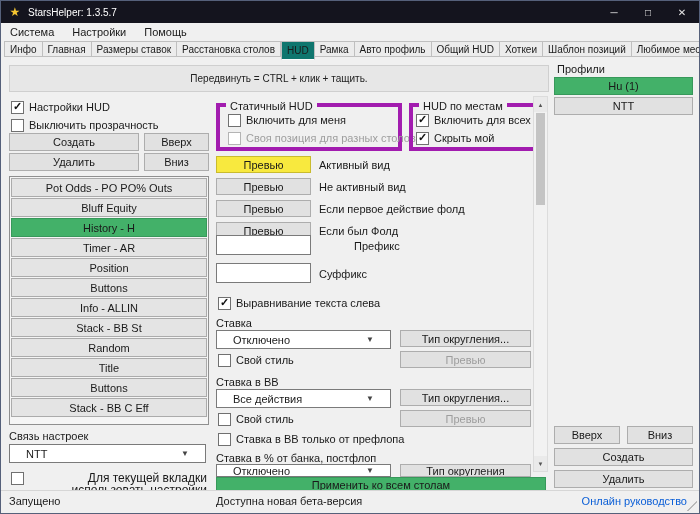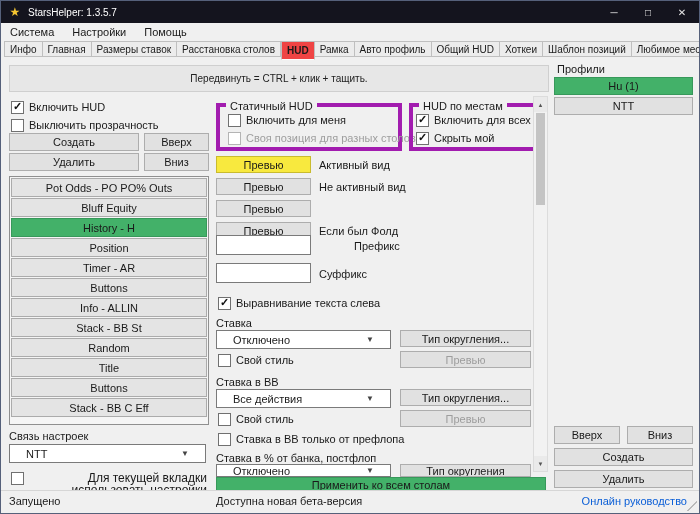--- a/index.html
+++ b/index.html
@@ -14,21 +14,21 @@
   .wc { width:34px; height:100%; display:flex; align-items:center; justify-content:center; font-size:10px; color:#e8e8e8; }
 
   
   .menubar { position:absolute; top:22px; left:0; right:0; height:18px; background:#f0f0f0; display:flex; align-items:center; }
   .menu-item { padding:0 9px; height:100%; display:flex; align-items:center; font-size:11px; }
 
   
   .tabbar { position:absolute; top:40px; left:0; right:0; height:19px; display:flex; padding-left:3px; }
   .tab { font-size:10px; height:16px; display:flex; align-items:center; padding:0 5px; background:#ececec; border:1px solid #bfbfbf; border-left:none; white-space:nowrap; }
   .tab:first-child { border-left:1px solid #bfbfbf; }
-  .tab.active { height:19px; background:#ef4444; border-left:1px solid #bfbfbf; border-bottom:1px solid #fdfdfd; position:relative; z-index:2;font-weight:bold; }
+  .tab.active { height:19px; background:#0f766e; border-left:1px solid #bfbfbf; border-bottom:1px solid #fdfdfd; position:relative; z-index:2; }
 
   .content { position:absolute; top:59px; left:0; right:0; bottom:23px; background:#f0f0f0; }
 
   
   .hintbox { position:absolute; left:8px; top:5px; width:540px; height:27px; background:#e7e7e7; border:1px solid #cfcfcf; display:flex; flex-direction:column; align-items:center; justify-content:center; font-size:10px; line-height:12px; color:#222; }
   .btn { position:absolute; background:#e1e1e1; border:1px solid #adadad; font-size:11px; display:flex; align-items:center; justify-content:center; white-space:nowrap; overflow:hidden; }
   .btn.green { background:#43b169; border-color:#37985a; }
   .btn.yellow { background:#f8e93e; border-color:#c9bb2e; }
   .btn.disabled { color:#9d9d9d; }
   .cb { position:absolute; display:flex; align-items:flex-start; gap:5px; font-size:11px; }
@@ -101,38 +101,38 @@
   </div>
 
   <div class="content">
 
     <div class="hintbox">
       <span>Передвинуть = CTRL + клик + тащить.</span>
     </div>
 
     <label class="cb" style="left:10px; top:41px;">
       <span class="box checked"></span>
-      <span>Включить HUD</span>
+      <span>Настройки HUD</span>
     </label>
     <label class="cb" style="left:10px; top:59px;">
       <span class="box"></span>
       <span>Выключить прозрачность</span>
     </label>
 
     <div class="btn" style="left:8px; top:73px; width:130px; height:18px;">Создать</div>
     <div class="btn" style="left:143px; top:73px; width:65px; height:18px;">Вверх</div>
     <div class="btn" style="left:8px; top:93px; width:130px; height:18px;">Удалить</div>
     <div class="btn" style="left:143px; top:93px; width:65px; height:18px;">Вниз</div>
 
     <div class="hud-list">
       <div class="hud-item">Pot Odds - PO PO% Outs</div>
       <div class="hud-item">Bluff Equity</div>
       <div class="hud-item selected">History - H</div>
+      <div class="hud-item">Timer - AR</div>
       <div class="hud-item">Position</div>
-      <div class="hud-item">Timer - AR</div>
       <div class="hud-item">Buttons</div>
       <div class="hud-item">Info - ALLIN</div>
       <div class="hud-item">Stack - BB St</div>
       <div class="hud-item">Random</div>
       <div class="hud-item">Title</div>
       <div class="hud-item">Buttons</div>
       <div class="hud-item">Stack - BB C Eff</div>
     </div>
 
     <span class="label" style="left:8px; top:370px;">Связь настроек</span>
@@ -169,20 +169,21 @@
       <span>Скрыть мой</span>
     </label>
 
     <div class="btn yellow" style="left:215px; top:96px; width:95px; height:17px;">Превью</div>
     <span class="label" style="left:318px; top:99px;">Активный вид</span>
 
     <div class="btn" style="left:215px; top:118px; width:95px; height:17px;">Превью</div>
     <span class="label" style="left:318px; top:121px;">Не активный вид</span>
 
     <div class="btn" style="left:215px; top:140px; width:95px; height:17px;">Превью</div>
+    <span class="label" style="left:318px; top:143px;">Если первое действие фолд</span>
 
     <div class="btn" style="left:215px; top:162px; width:95px; height:17px;">Превью</div>
     <span class="label" style="left:318px; top:165px;">Если был Фолд</span>
 
     <input class="textbox" style="left: 215px; top: 175px; width: 95px;" value="">
     <span class="label" style="left:318px; top:180px;padding-left:35px;">Префикс</span>
     <input class="textbox" style="left: 215px; top: 203px; width: 95px;" value="">
     <span class="label" style="left:318px; top:208px;">Суффикс</span>
 
     <label class="cb" style="left:217px; top:237px;">

